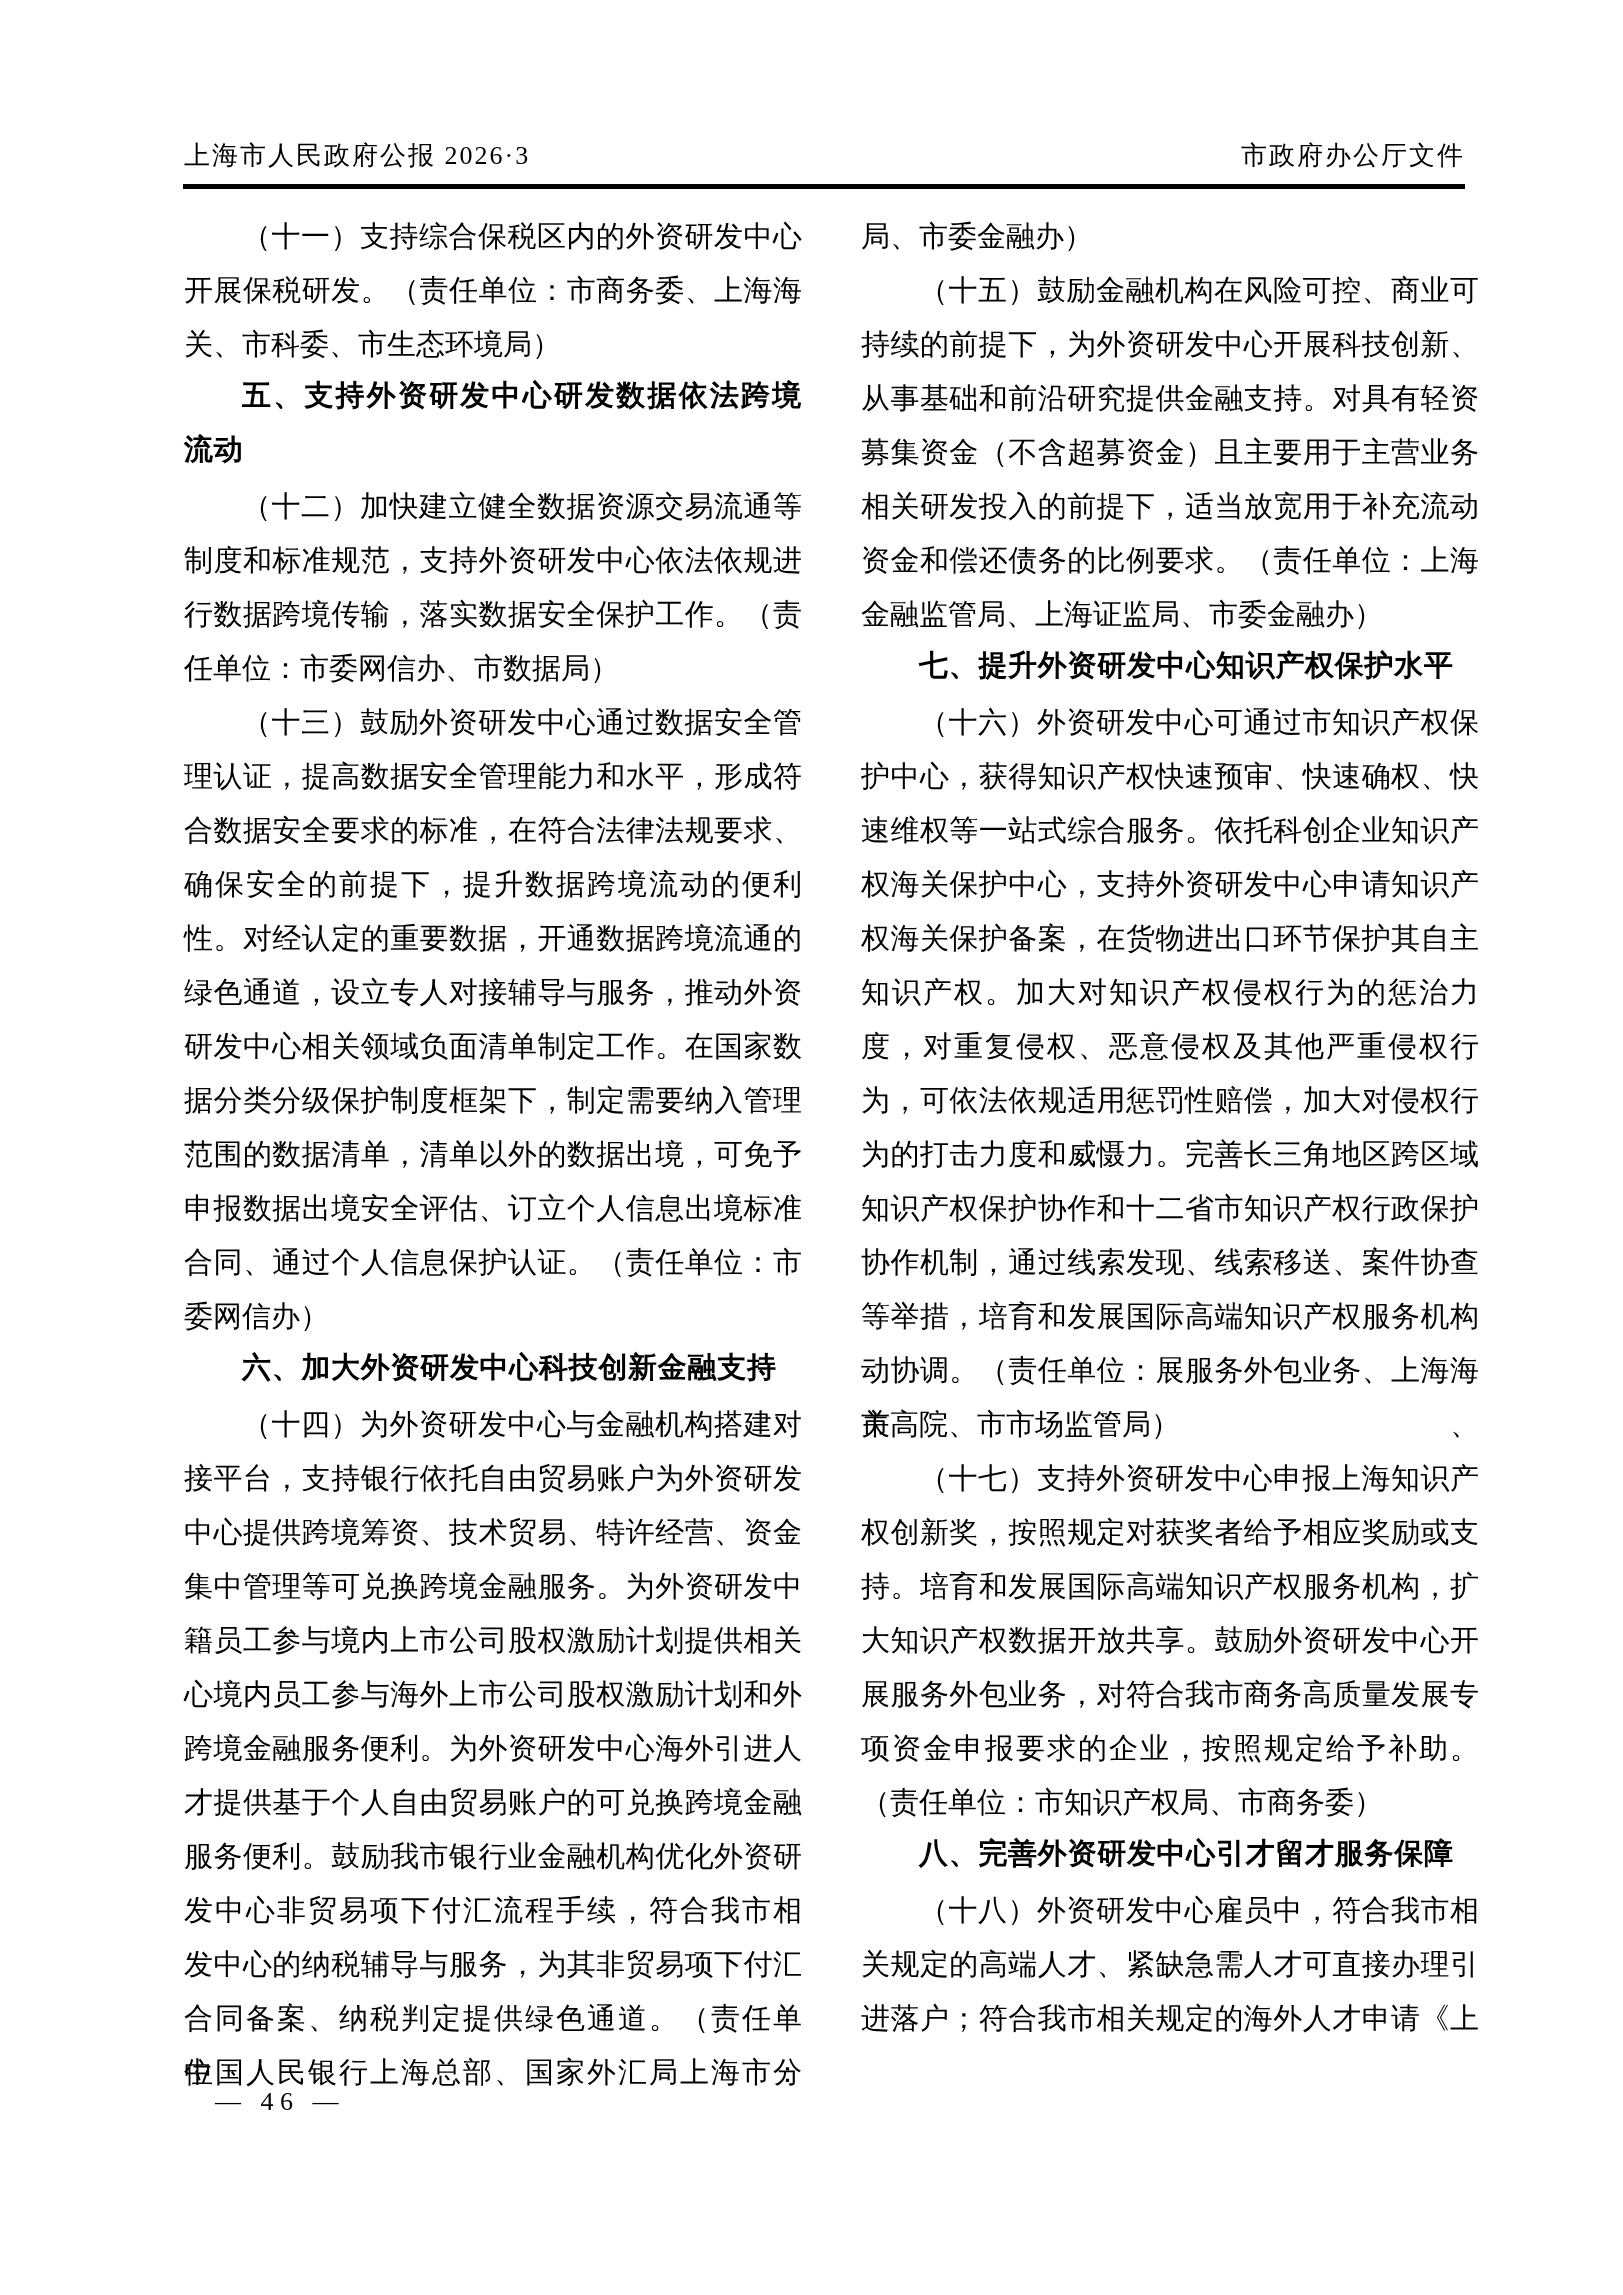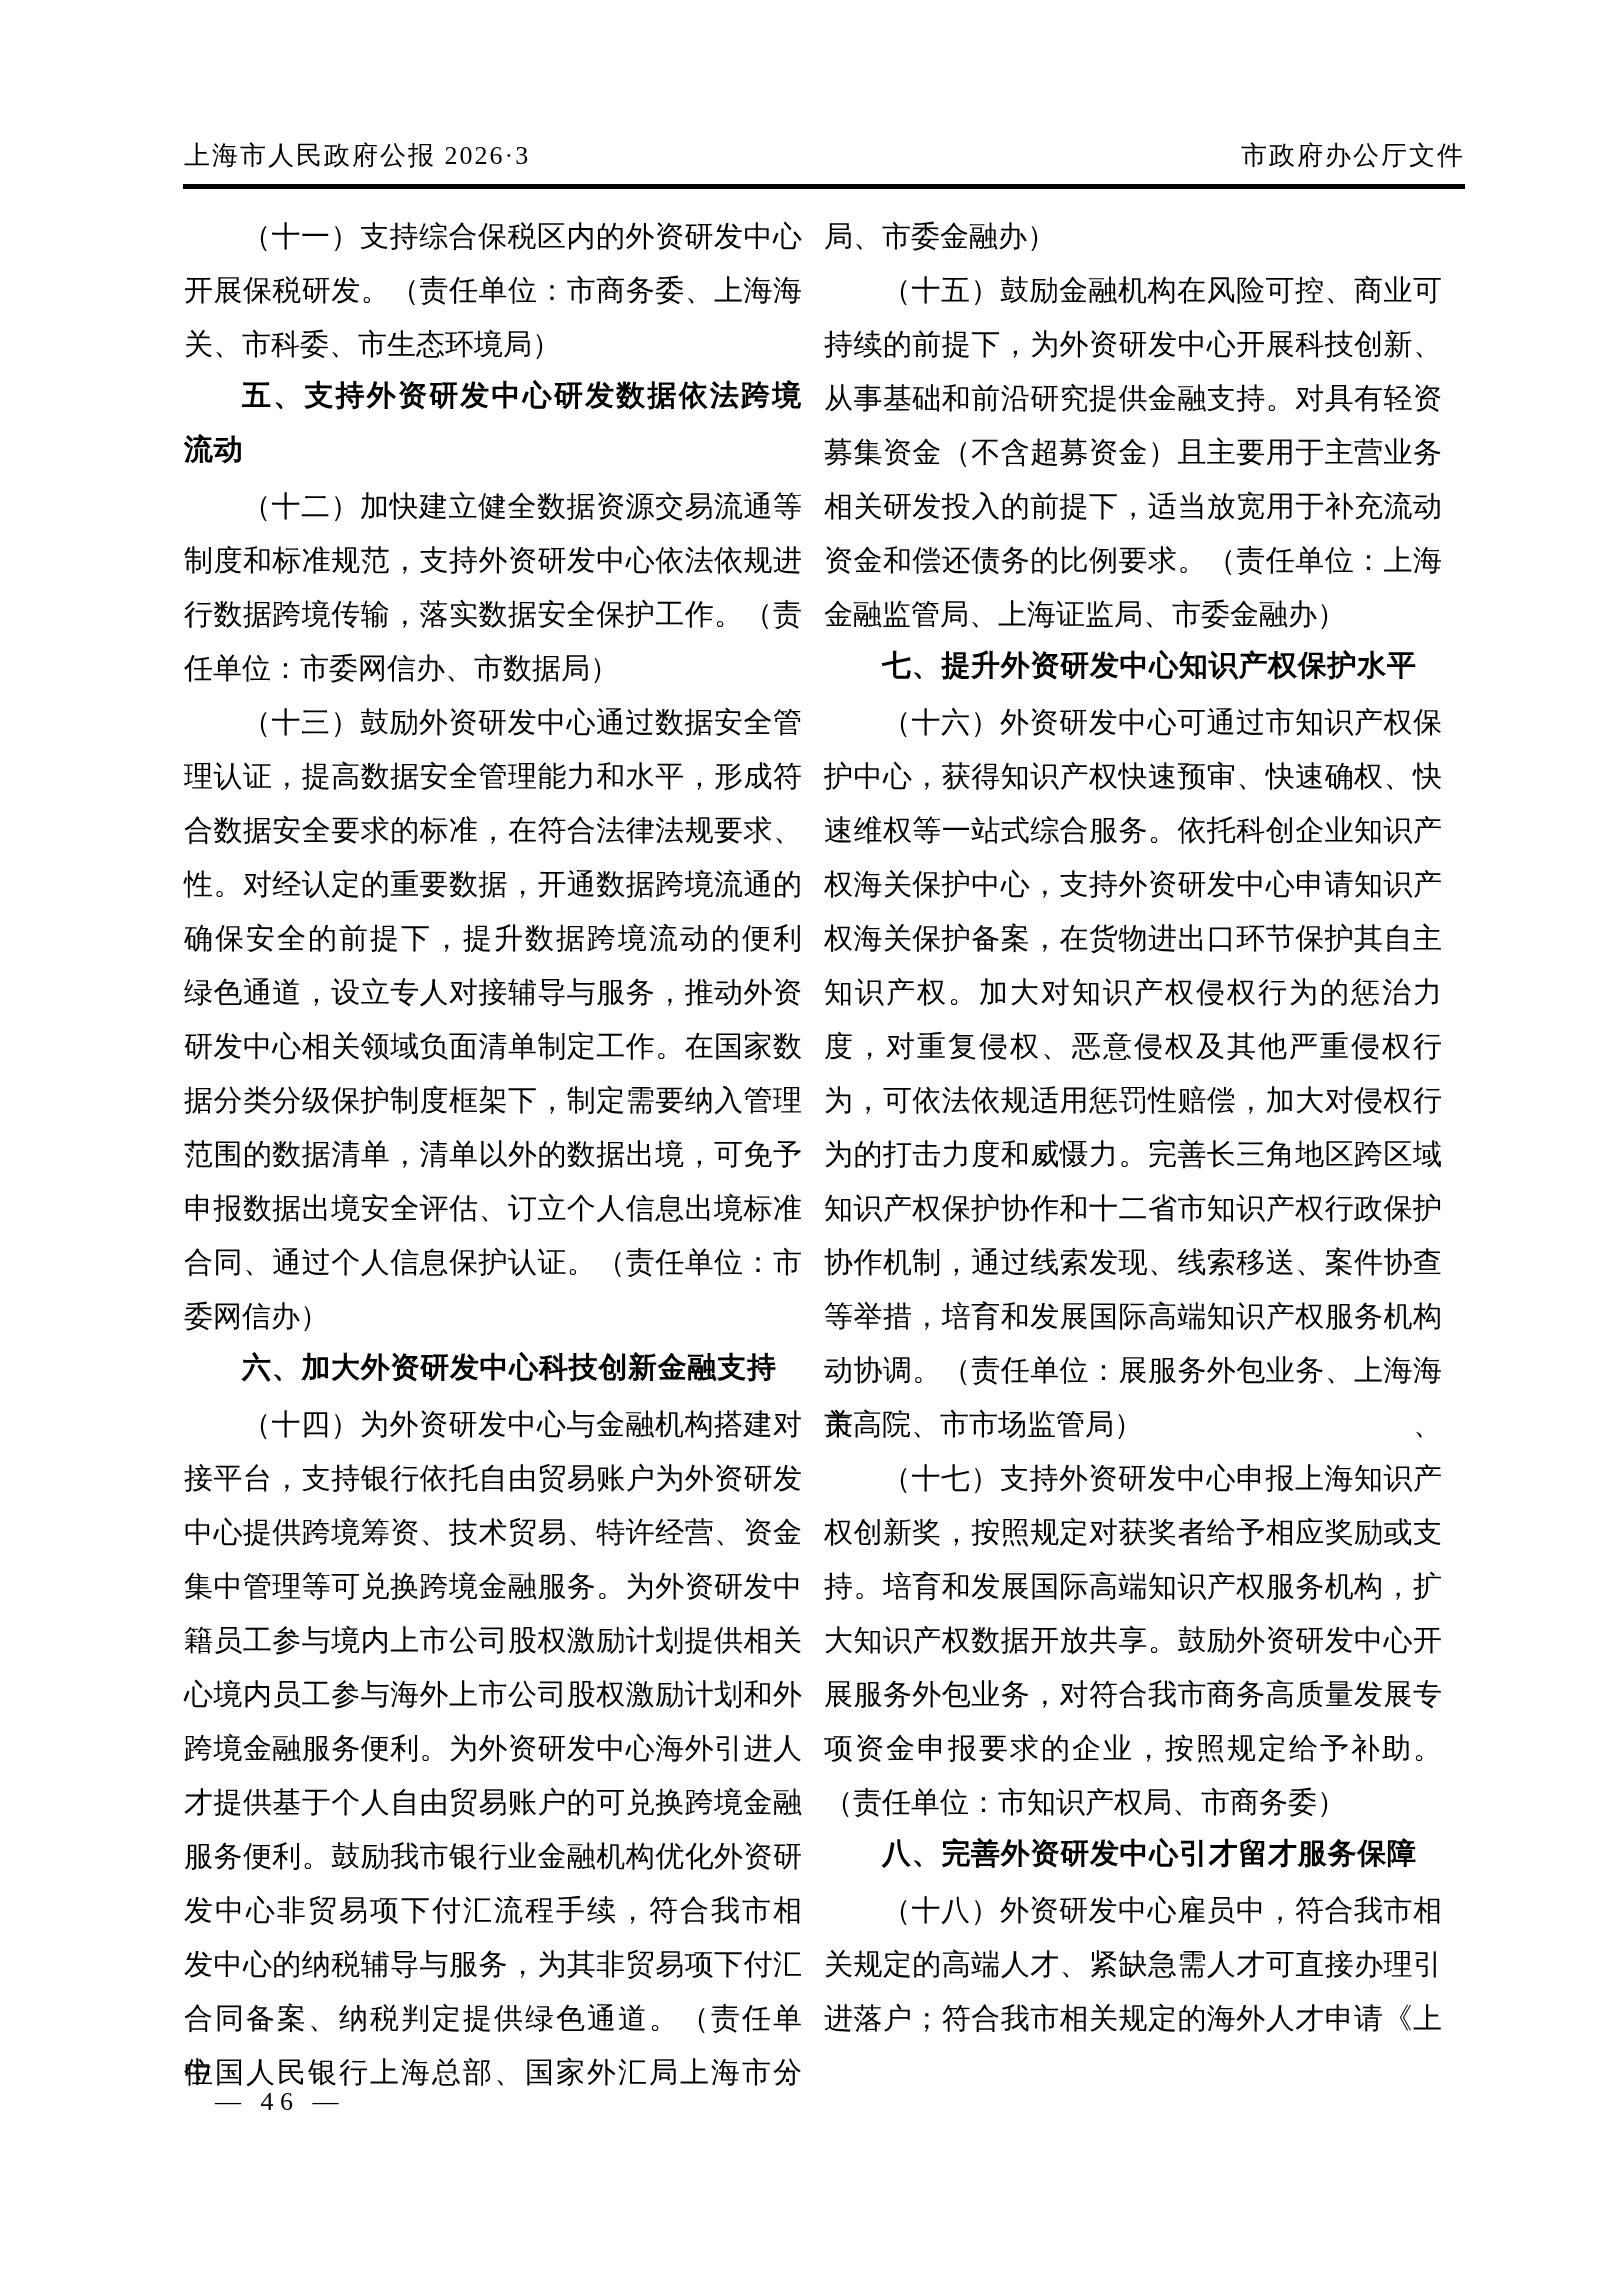--- a/index.html
+++ b/index.html
@@ -16,21 +16,21 @@
   .hdr-right {
     position:absolute; right:158px; top:138px;
     font-size:26px; letter-spacing:2px; white-space:nowrap;
   }
   .hdr-rule {
     position:absolute; left:183px; top:184px;
     width:1282px; height:5.2px; background:#000000;
   }
   .column { position:absolute; top:209px; width:618px; }
   .col-left  { left:184px; }
-  .col-right { left:824px; }
+  .col-right { left:861px; }
   .line {
     height:54px; line-height:54px; font-size:29px;
     white-space:normal; overflow:visible;
   }
   .j { text-align:justify; text-align-last:justify; }
   .i { text-indent:58px; }
   .b {
     font-family:Liberation Mono, monospace;
     font-weight:700; letter-spacing:0.7px;
   }
@@ -55,22 +55,22 @@
       <div class="line">关、市科委、市生态环境局）</div>
       <div class="line j i b">五、支持外资研发中心研发数据依法跨境</div>
       <div class="line b">流动</div>
       <div class="line j i">（十二）加快建立健全数据资源交易流通等</div>
       <div class="line j">制度和标准规范，支持外资研发中心依法依规进</div>
       <div class="line j">行数据跨境传输，落实数据安全保护工作。（责</div>
       <div class="line">任单位：市委网信办、市数据局）</div>
       <div class="line j i">（十三）鼓励外资研发中心通过数据安全管</div>
       <div class="line j">理认证，提高数据安全管理能力和水平，形成符</div>
       <div class="line j">合数据安全要求的标准，在符合法律法规要求、</div>
+      <div class="line j">确保安全的前提下，提升数据跨境流动的便利</div>
       <div class="line j">性。对经认定的重要数据，开通数据跨境流通的</div>
-      <div class="line j">确保安全的前提下，提升数据跨境流动的便利</div>
       <div class="line j">绿色通道，设立专人对接辅导与服务，推动外资</div>
       <div class="line j">研发中心相关领域负面清单制定工作。在国家数</div>
       <div class="line j">据分类分级保护制度框架下，制定需要纳入管理</div>
       <div class="line j">范围的数据清单，清单以外的数据出境，可免予</div>
       <div class="line j">申报数据出境安全评估、订立个人信息出境标准</div>
       <div class="line j">合同、通过个人信息保护认证。（责任单位：市</div>
       <div class="line">委网信办）</div>
       <div class="line i b">六、加大外资研发中心科技创新金融支持</div>
       <div class="line j i">（十四）为外资研发中心与金融机构搭建对</div>
       <div class="line j">接平台，支持银行依托自由贸易账户为外资研发</div>

